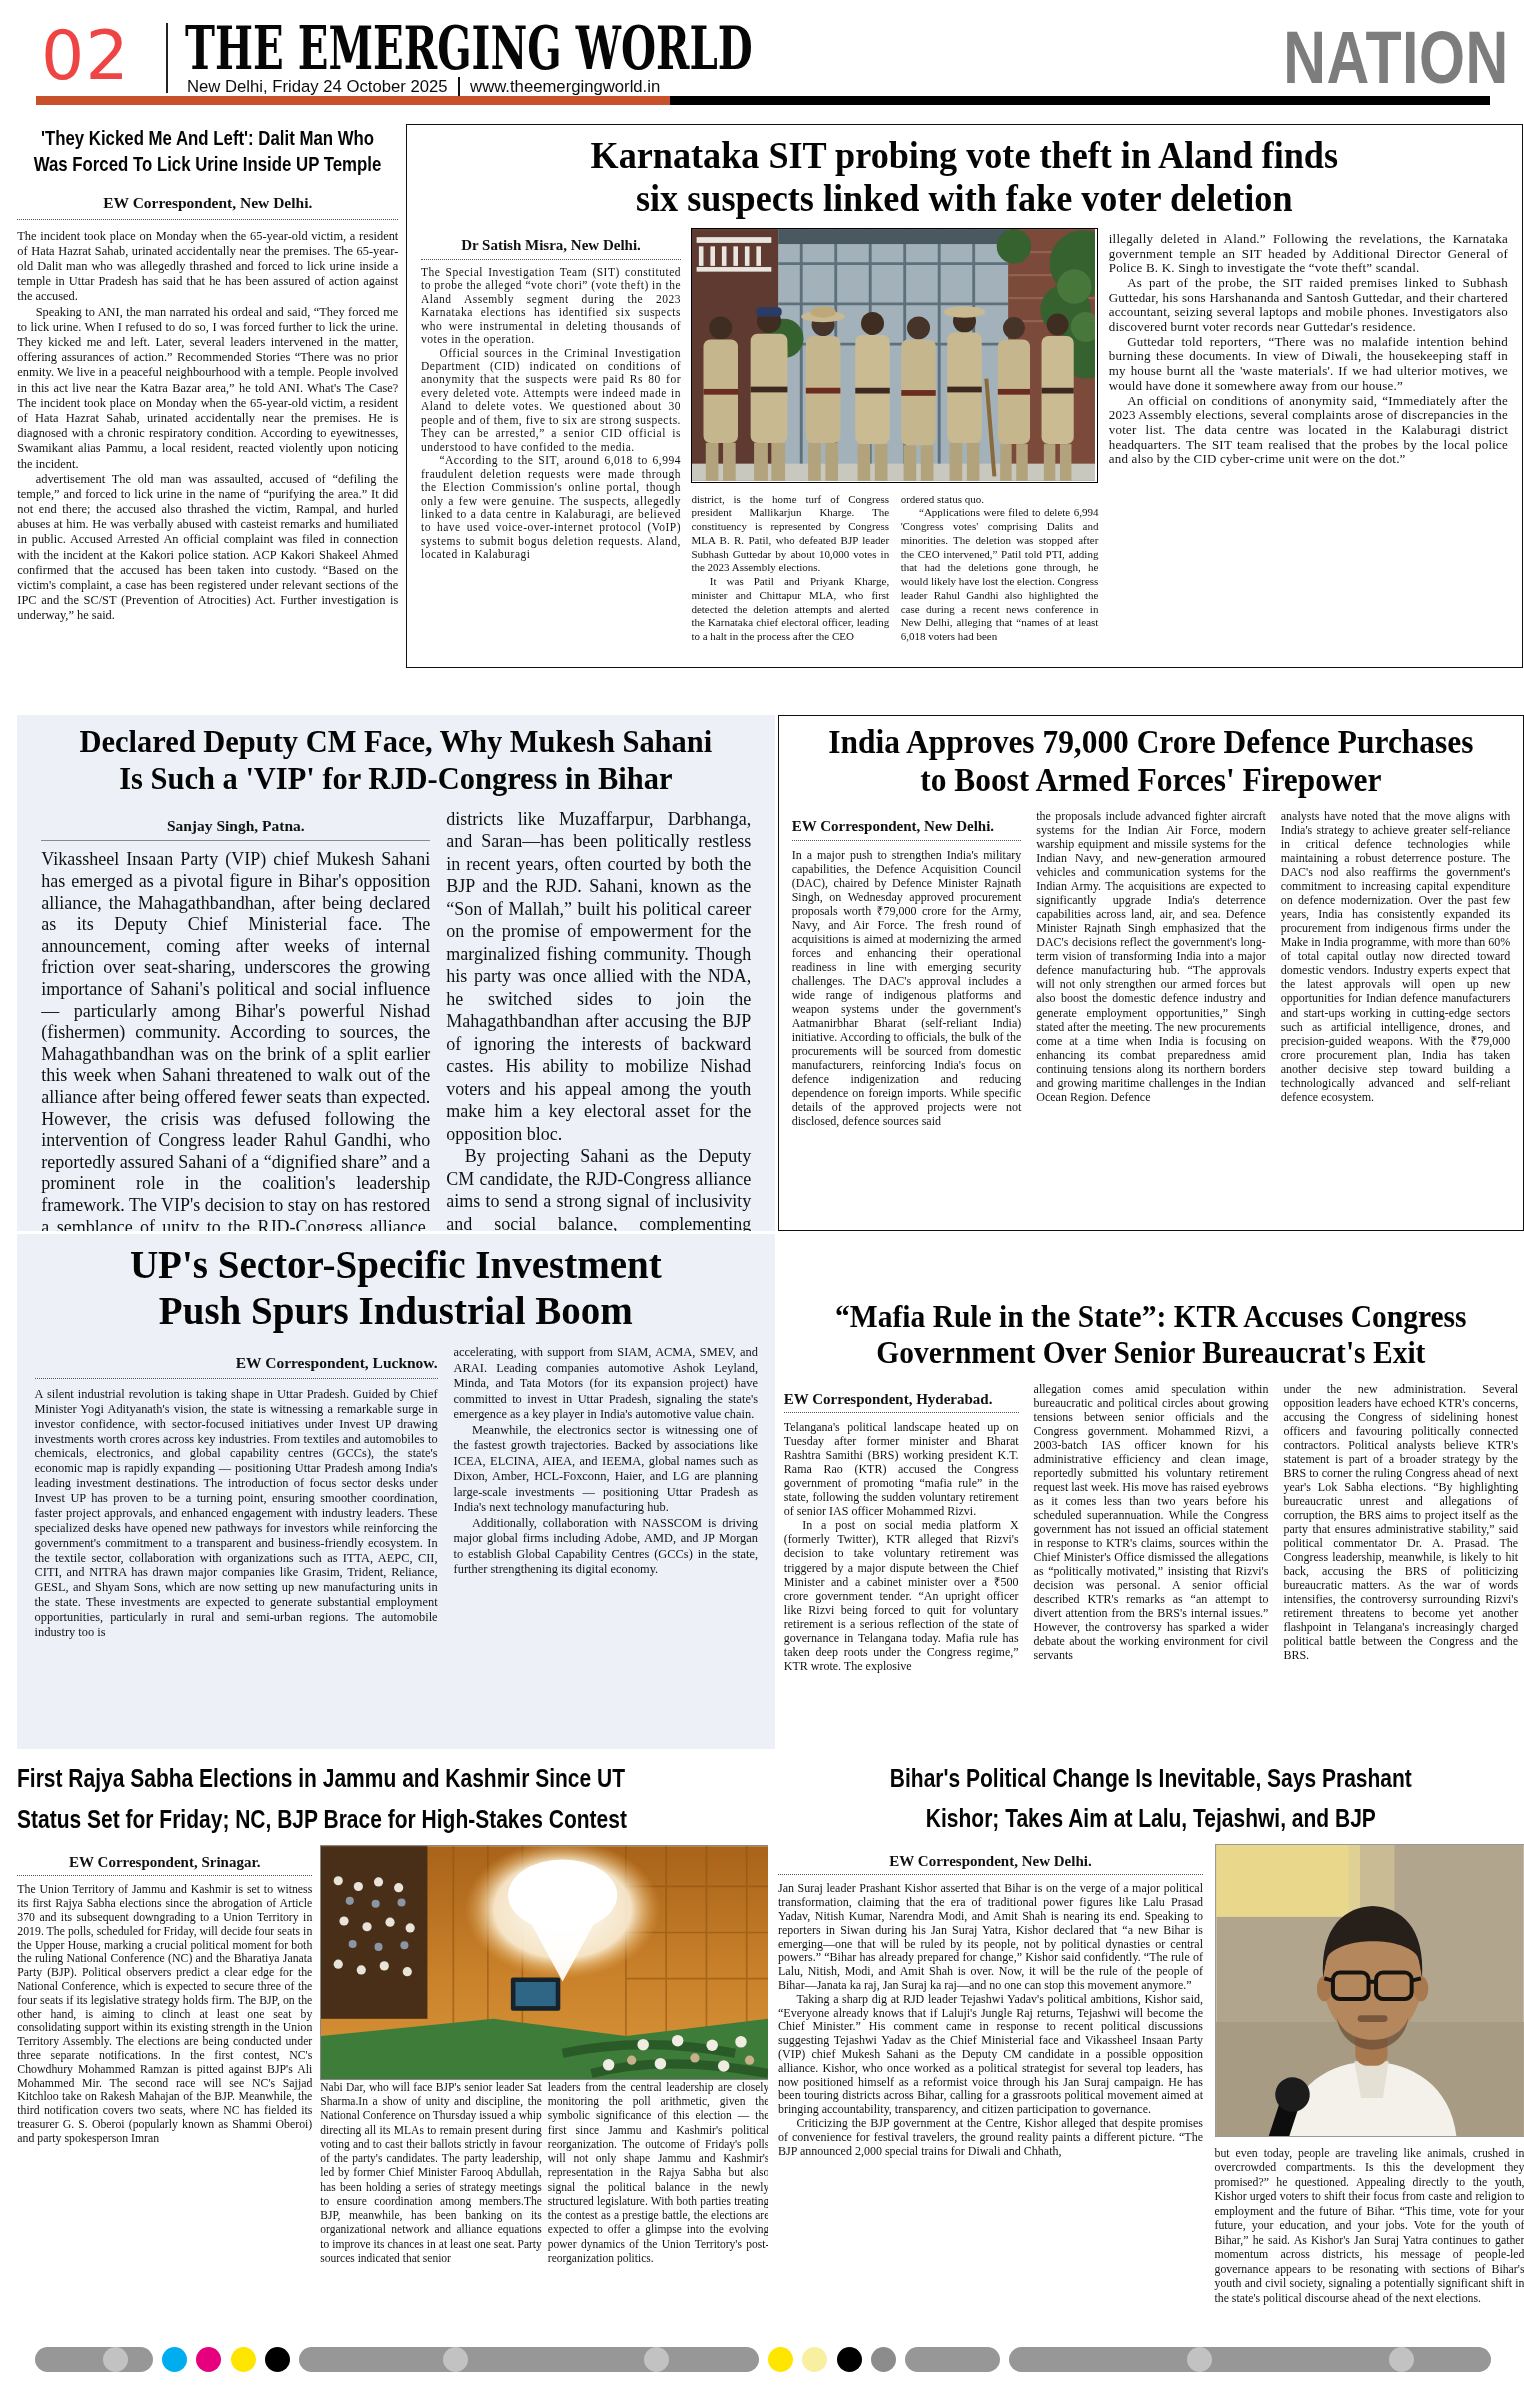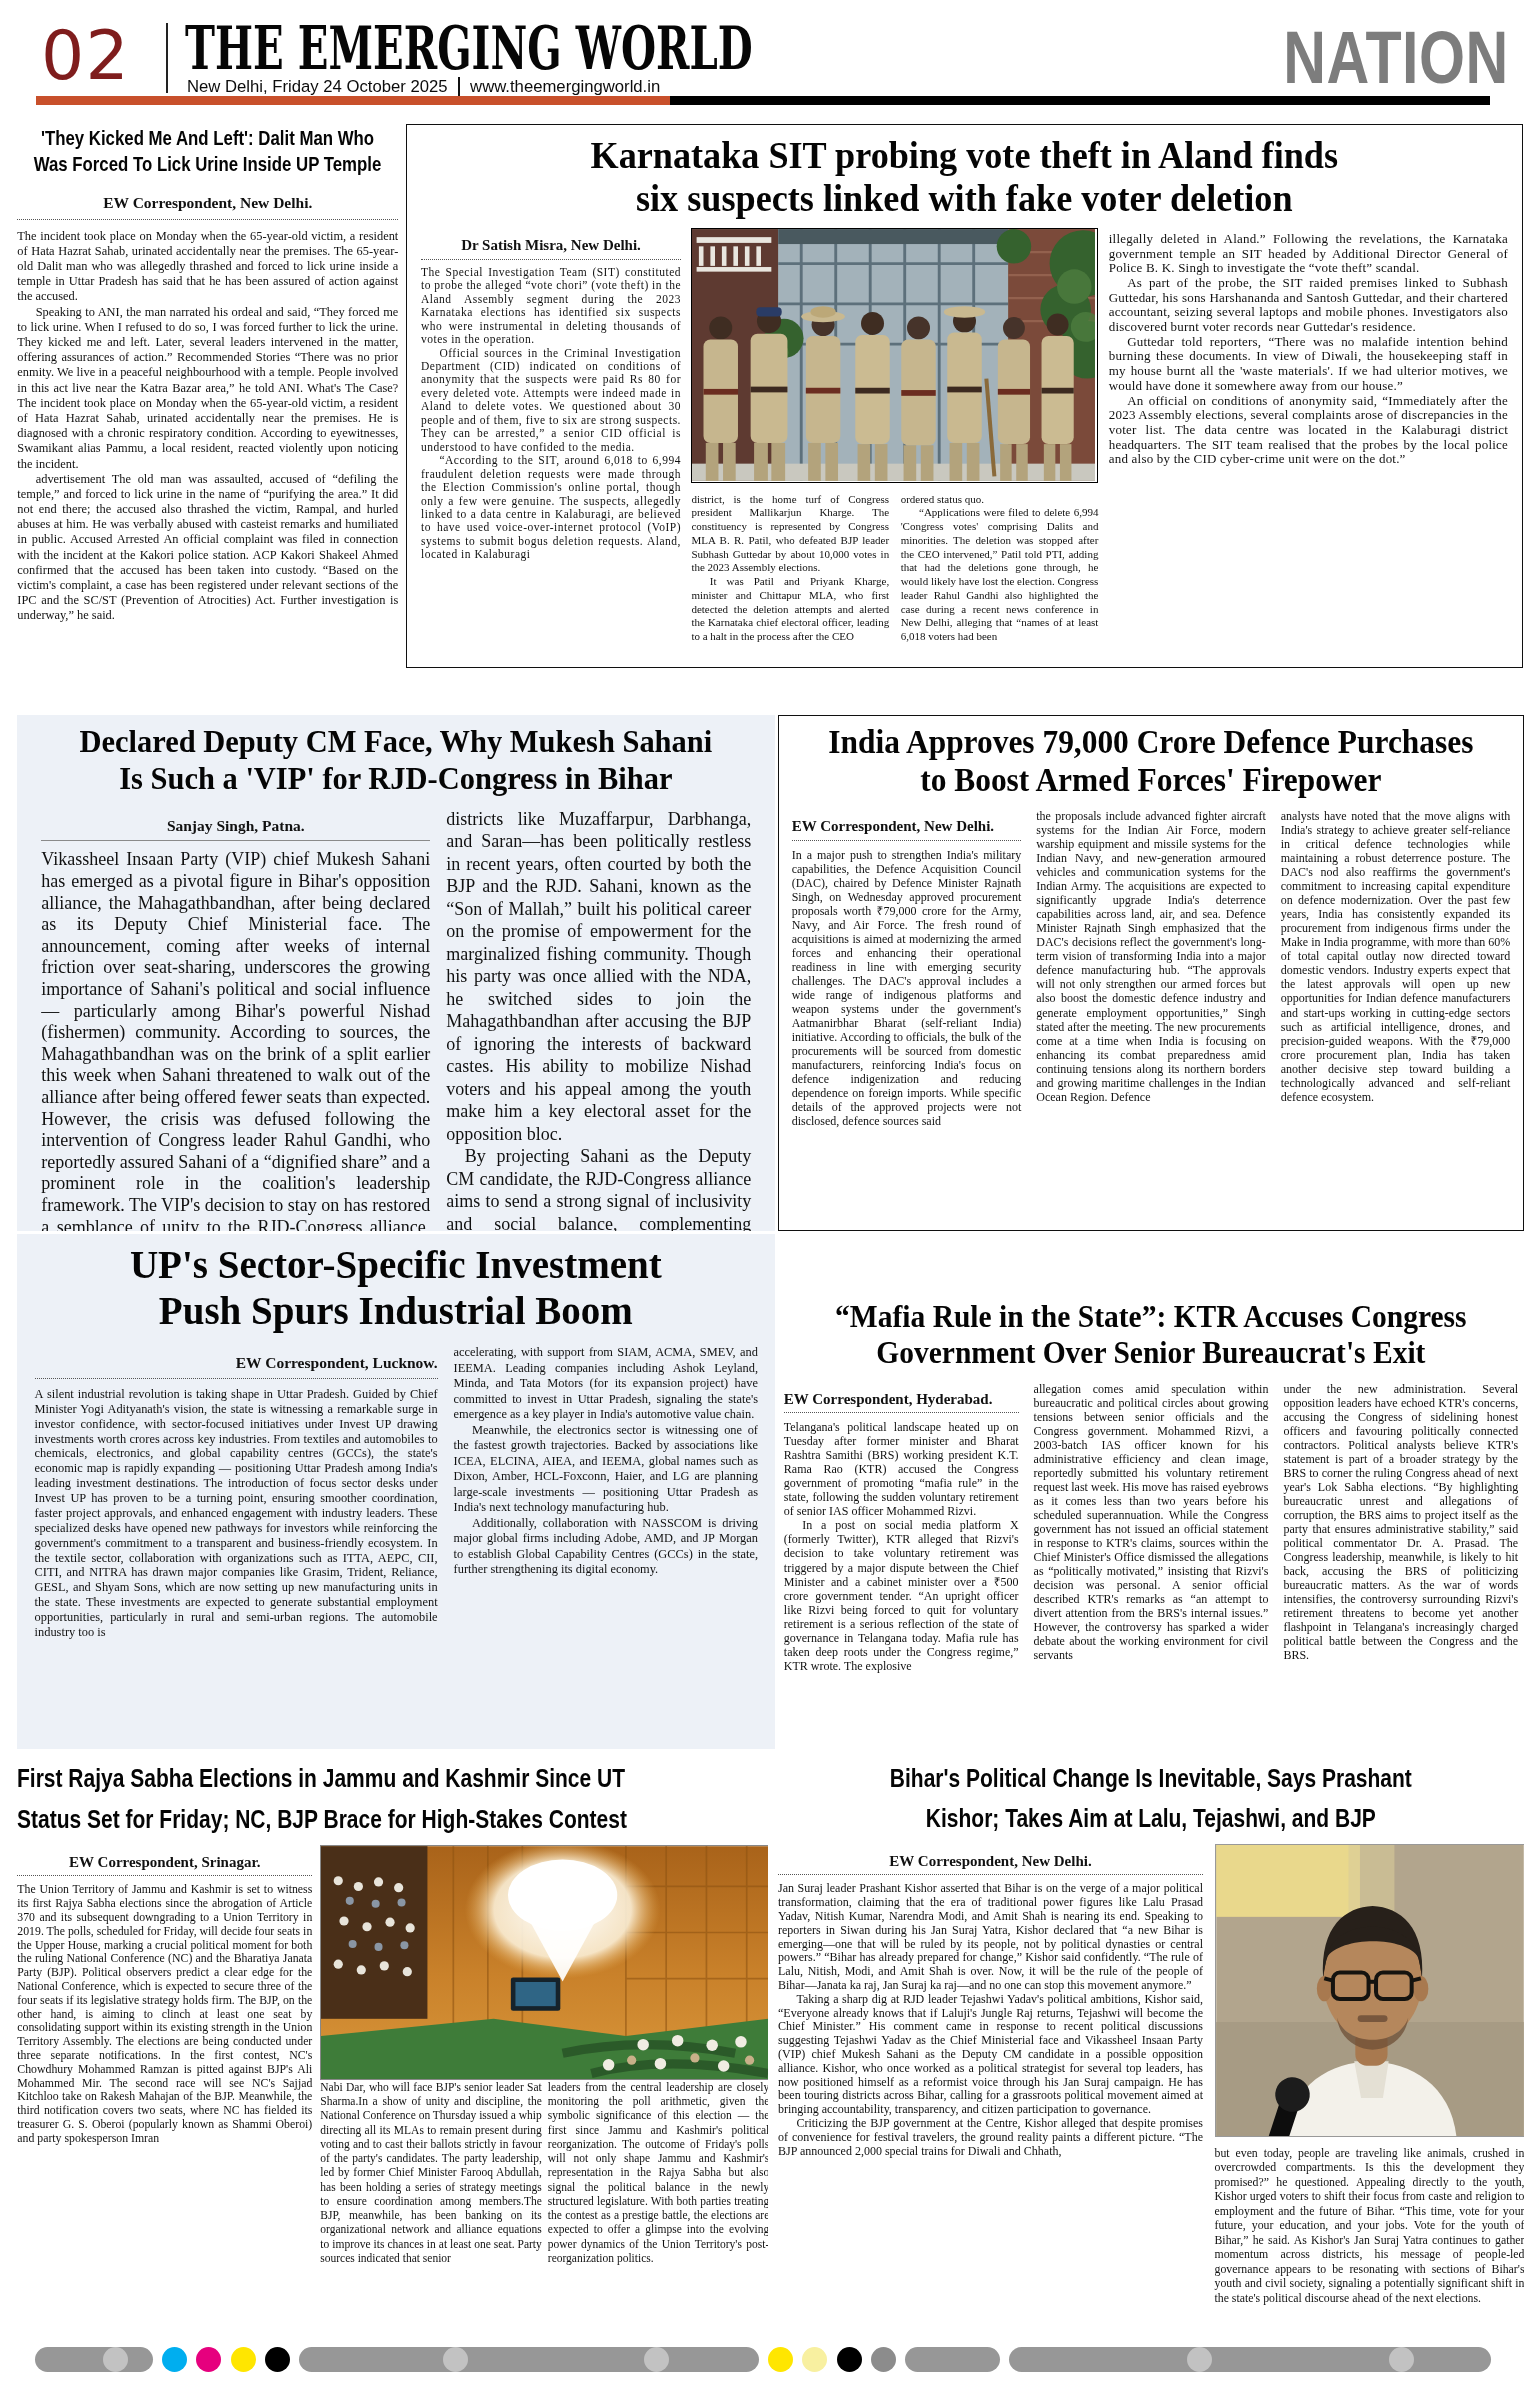--- a/index.html
+++ b/index.html
@@ -5,21 +5,21 @@
   * { margin:0; padding:0; box-sizing:border-box; }
   html,body { background:#ffffff; }
   body {
     width:1525px; height:2401px; position:relative;
     font-family:"Liberation Serif", serif; color:#111;
   }
   p { margin:0; }
   .abs { position:absolute; }
 
   
-  #page-number { left:41px; top:16px; font-family:"DejaVu Sans",sans-serif; font-size:68px; font-weight:400; color:#7f1d1d; letter-spacing:1.2px; }
+  #page-number { left:41px; top:16px; font-family:"DejaVu Sans",sans-serif; font-size:68px; font-weight:400; color:#ef4444; letter-spacing:1.2px; }
   #head-vrule { left:166px; top:23px; width:1.7px; height:70px; background:#222; }
   #masthead { left:185px; top:12.7px; width:633px; font-family:"DejaVu Serif",serif; font-weight:bold; font-size:53px; white-space:nowrap; transform:scale(0.76,1.12); transform-origin:0 0; color:#060606; }
   #dateline-row { left:187px; top:77px; display:flex; align-items:center; gap:10.4px; font-family:"Liberation Sans",sans-serif; font-size:16.7px; color:#0c0c0c; }
   #dateline-divider { width:1.7px; height:19.6px; background:#111; }
   #section-label { right:16px; top:15px; font-family:"Liberation Sans",sans-serif; font-weight:bold; font-size:74px; color:#7d7d7d; white-space:nowrap; transform:scaleX(0.8); transform-origin:100% 0; letter-spacing:0.6px; }
   #bar-orange { left:36px; top:96px; width:635px; height:8.6px; background:#c8502b; }
   #bar-black { left:670px; top:96px; width:820px; height:8.6px; background:#000; }
 
   
   .article { overflow:hidden; }
@@ -364,21 +364,21 @@
   <div id="a5-row">
     <div id="a5-c1">
       <div class="byline">EW Correspondent, Lucknow.</div>
       <div class="rule-dotted"></div>
       <div class="bodycol">
           <p class="para">A silent industrial revolution is taking shape in Uttar Pradesh. Guided by Chief Minister Yogi Adityanath's vision, the state is witnessing a remarkable surge in investor confidence, with sector-focused initiatives under Invest UP drawing investments worth crores across key industries. From textiles and automobiles to chemicals, electronics, and global capability centres (GCCs), the state's economic map is rapidly expanding — positioning Uttar Pradesh among India's leading investment destinations. The introduction of focus sector desks under Invest UP has proven to be a turning point, ensuring smoother coordination, faster project approvals, and enhanced engagement with industry leaders. These specialized desks have opened new pathways for investors while reinforcing the government's commitment to a transparent and business-friendly ecosystem. In the textile sector, collaboration with organizations such as ITTA, AEPC, CII, CITI, and NITRA has drawn major companies like Grasim, Trident, Reliance, GESL, and Shyam Sons, which are now setting up new manufacturing units in the state. These investments are expected to generate substantial employment opportunities, particularly in rural and semi-urban regions. The automobile industry too is</p>
         </div>
     </div>
     <div id="a5-c2">
       <div class="bodycol">
-          <p class="para">accelerating, with support from SIAM, ACMA, SMEV, and IEEMA. Leading companies including Ashok Leyland, Minda, and Tata Motors (for its expansion project) have committed to invest in Uttar Pradesh, signaling the state's emergence as a key player in India's automotive value chain.</p>
+          <p class="para">accelerating, with support from SIAM, ACMA, SMEV, and ARAI. Leading companies automotive Ashok Leyland, Minda, and Tata Motors (for its expansion project) have committed to invest in Uttar Pradesh, signaling the state's emergence as a key player in India's automotive value chain.</p>
           <p class="para">Meanwhile, the electronics sector is witnessing one of the fastest growth trajectories. Backed by associations like ICEA, ELCINA, AIEA, and IEEMA, global names such as Dixon, Amber, HCL-Foxconn, Haier, and LG are planning large-scale investments — positioning Uttar Pradesh as India's next technology manufacturing hub.</p>
           <p class="para">Additionally, collaboration with NASSCOM is driving major global firms including Adobe, AMD, and JP Morgan to establish Global Capability Centres (GCCs) in the state, further strengthening its digital economy.</p>
         </div>
     </div>
   </div>
 </div>
 
 <div class="abs article" id="a6">
   <div class="hl hl-serif cond">
       <p class="para">“Mafia Rule in the State”: KTR Accuses Congress</p>

